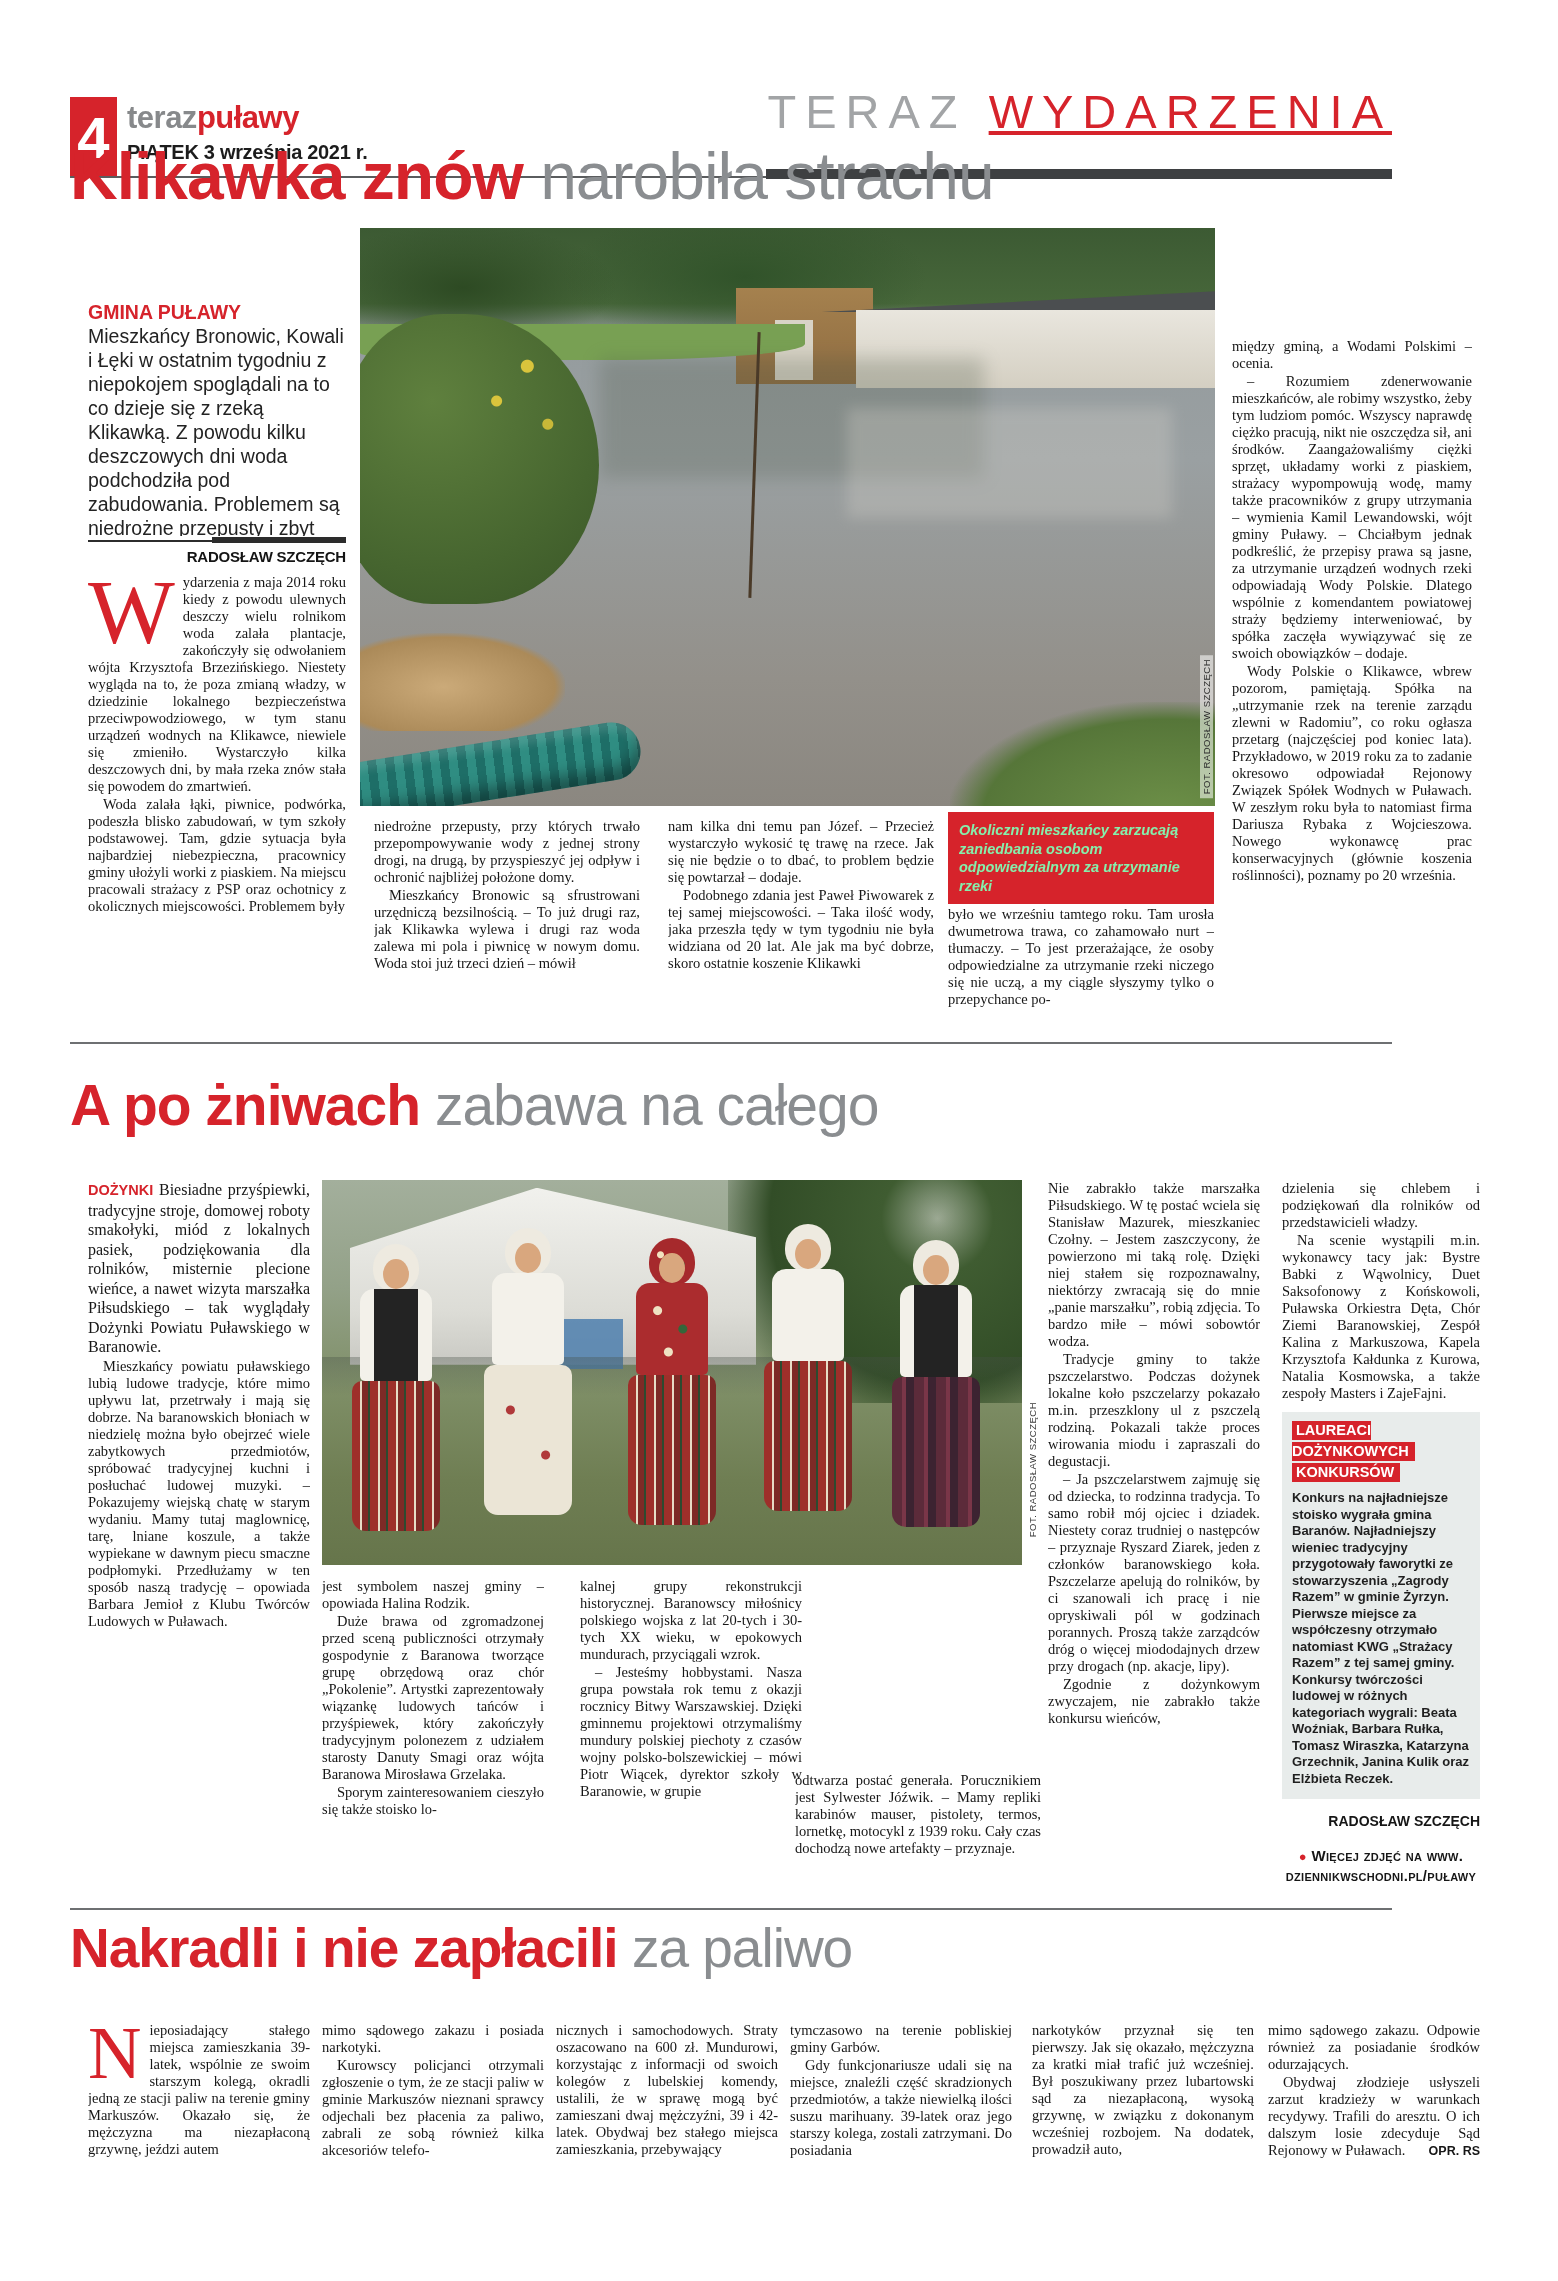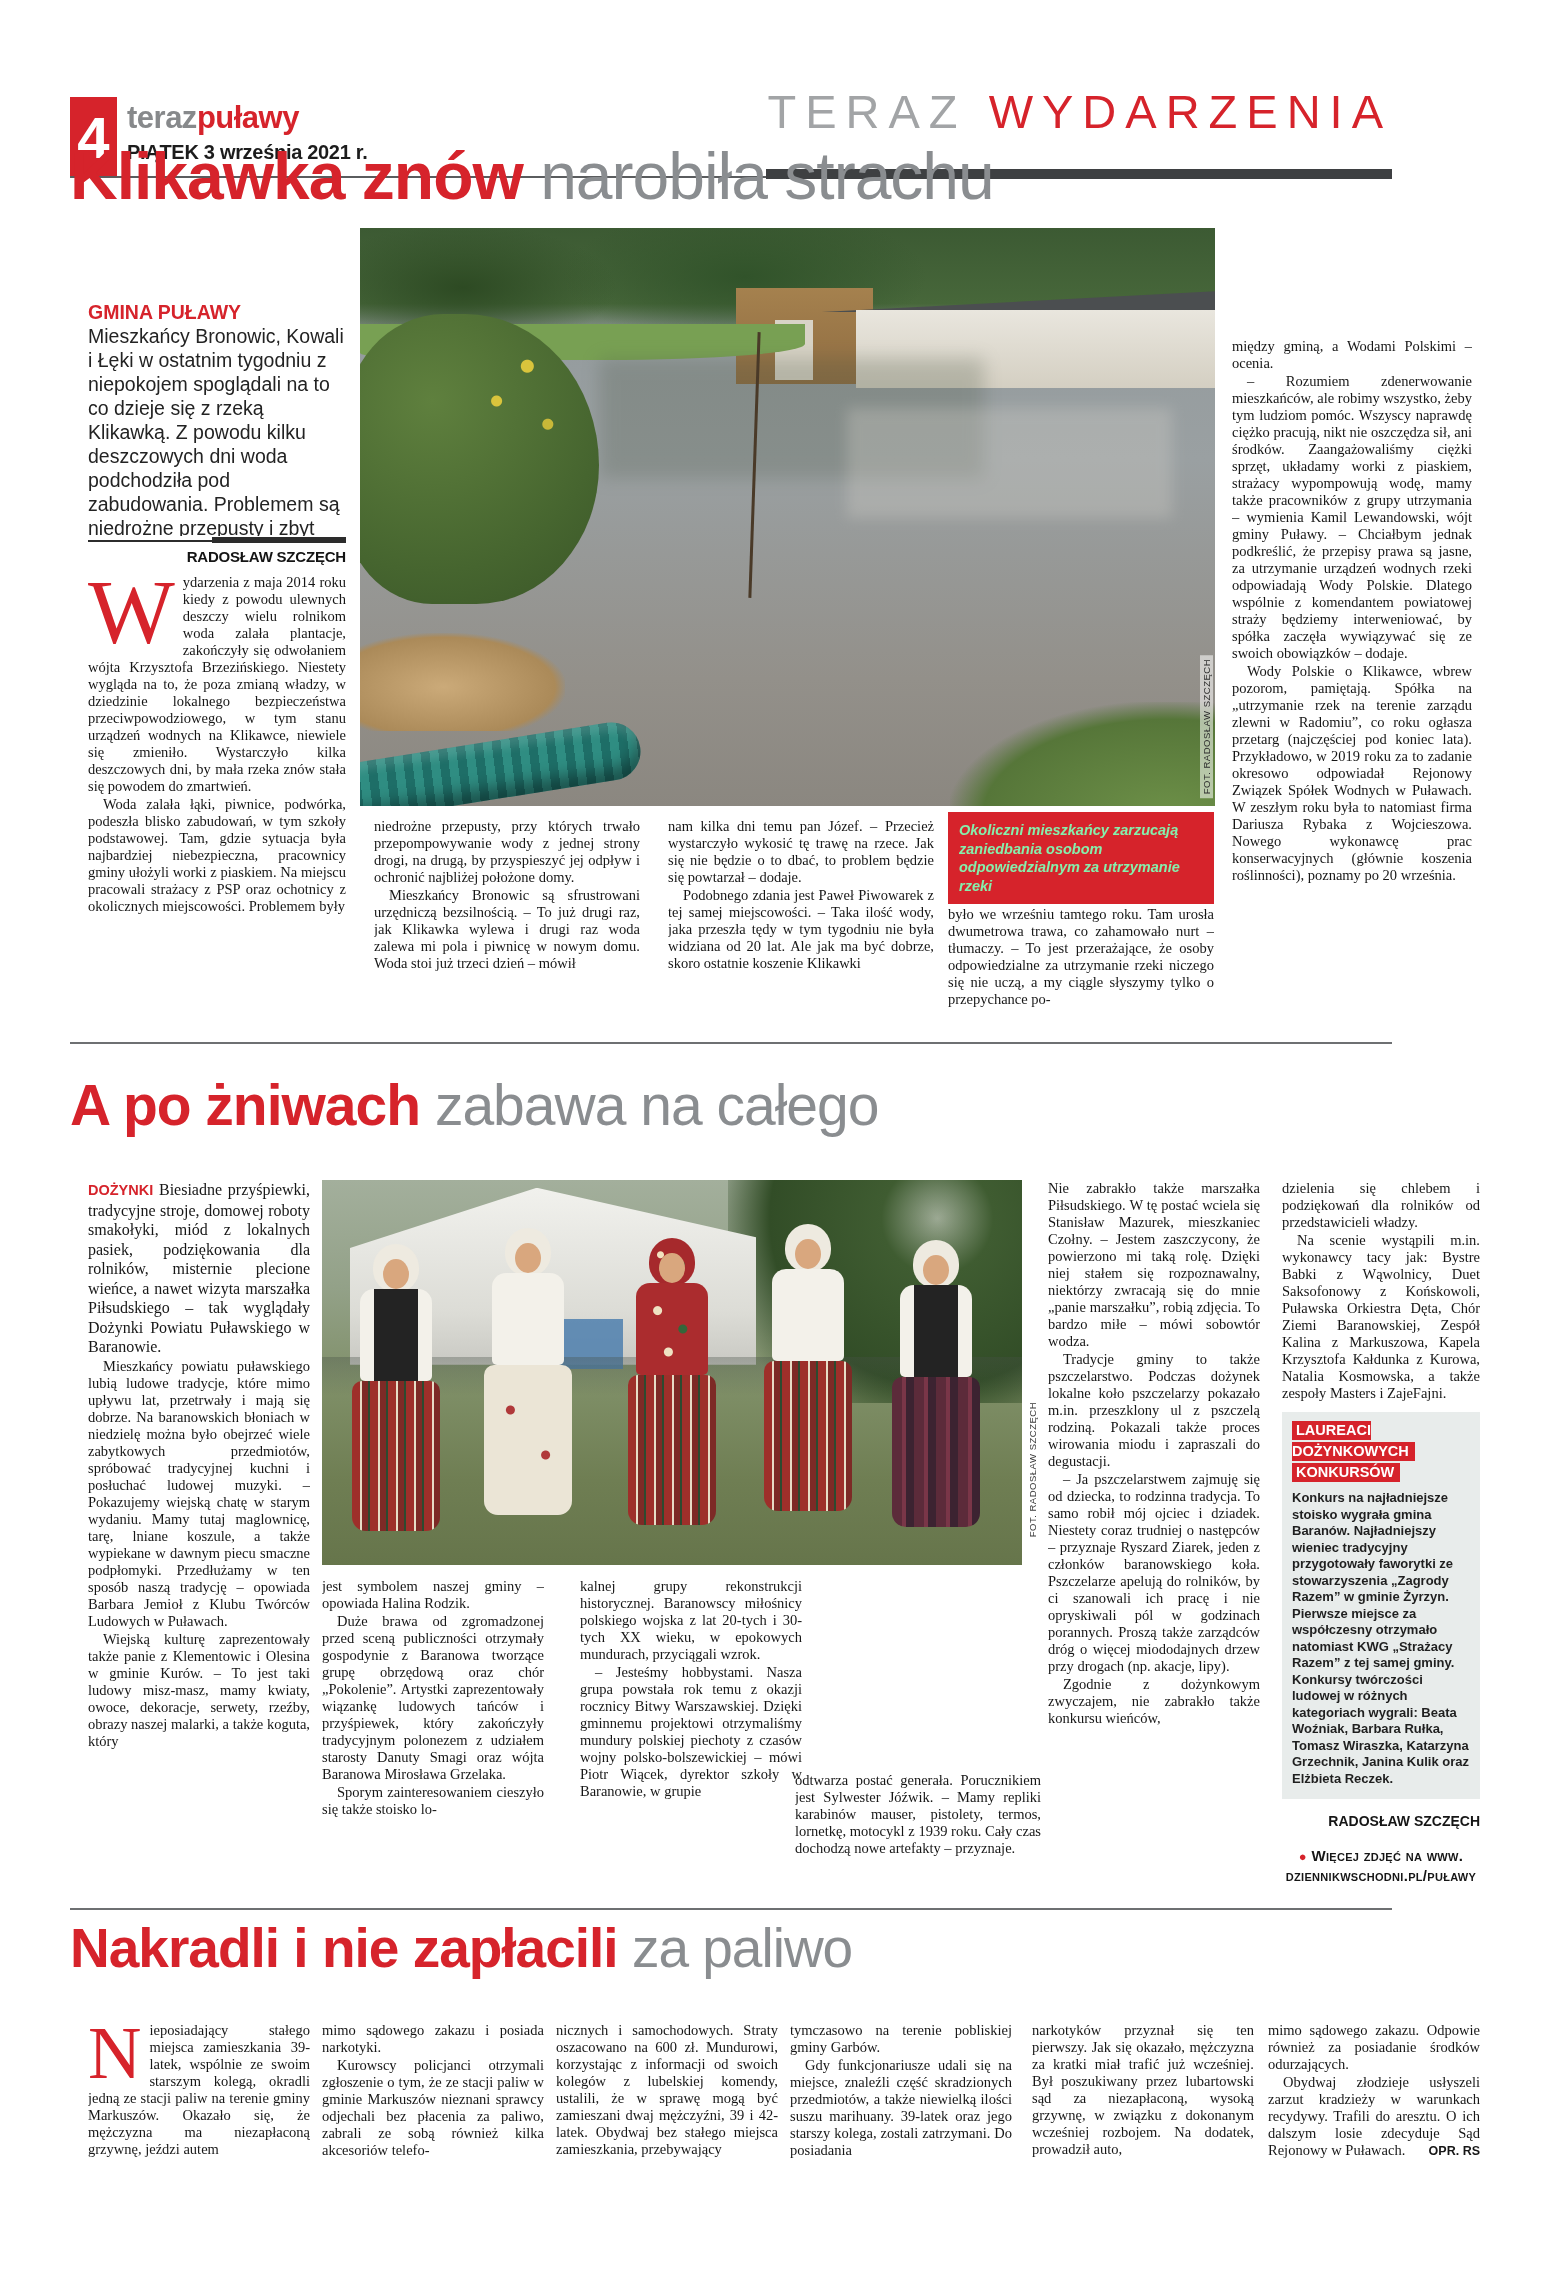--- a/index.html
+++ b/index.html
@@ -18,21 +18,21 @@
     display:flex;align-items:center;justify-content:center;}
   .pagenum{color:#fff;font-family:"Liberation Sans",sans-serif;font-weight:700;font-size:58px;line-height:1;}
   .logo{left:127px;top:102px;font-family:"Liberation Sans",sans-serif;font-weight:700;
     font-size:31px;line-height:1;letter-spacing:-0.5px;}
   .logo .lg-gray{color:#87898b;}
   .logo .lg-red{color:var(--red);}
   .issue-date{left:127px;top:141px;font-family:"Liberation Sans",sans-serif;font-weight:700;
     font-size:20px;color:#1c1c1c;letter-spacing:-0.3px;}
   .section-title{right:166px;top:84px;font-family:"Liberation Sans",sans-serif;font-weight:300;
     font-size:47px;letter-spacing:9px;color:#a2a4a6;white-space:nowrap;}
-  .section-title .sec-red{color:var(--red);}
+  .section-title .sec-red{color:var(--red);text-decoration:underline;}
   .header-rule{left:70px;top:176px;width:1322px;height:2px;background:#5a5c5e;}
   .header-bar{left:766px;top:169px;width:626px;height:10px;background:#3e4042;}
 
   
   .headline{left:70px;font-family:"Liberation Sans",sans-serif;line-height:1.02;white-space:nowrap;letter-spacing:-1px;}
   .headline .hl-red{color:var(--red);font-weight:700;}
   .headline .hl-gray{color:var(--hl-gray);font-weight:400;}
   .headline1{top:143px;font-size:66px;}
   .headline2{top:1076px;font-size:57px;}
   .headline3{top:1920px;font-size:55px;}
@@ -225,21 +225,20 @@
 
   <div class="abs divider" style="top:1042px;"></div>
 
   <div class="abs headline headline2">
     <span class="hl-red">A po żniwach</span><span class="hl-gray"> zabawa na całego</span>
   </div>
 
   <div class="col" style="left:88px;top:1180px;width:222px;height:722px;">
     <p class="lead-serif"><span class="lead-tag">DOŻYNKI</span><span> Biesiadne przyśpiewki, tradycyjne stroje, domowej roboty smakołyki, miód z lokalnych pasiek, podziękowania dla rolników, misternie plecione wieńce, a nawet wizyta marszałka Piłsudskiego – tak wyglądały Dożynki Powiatu Puławskiego w Baranowie.</span></p>
     <p>Mieszkańcy powiatu puławskiego lubią ludowe tradycje, które mimo upływu lat, przetrwały i mają się dobrze. Na baranowskich błoniach w niedzielę można było obejrzeć wiele zabytkowych przedmiotów, spróbować tradycyjnej kuchni i posłuchać ludowej muzyki. – Pokazujemy wiejską chatę w starym wydaniu. Mamy tutaj maglownicę, tarę, lniane koszule, a także wypiekane w dawnym piecu smaczne podpłomyki. Przedłużamy w ten sposób naszą tradycję – opowiada Barbara Jemioł z Klubu Twórców Ludowych w Puławach.</p>
-    <p>Wiejską kulturę zaprezentowały także panie z Klementowic i Olesina w gminie Kurów. – To jest taki ludowy misz-masz, mamy kwiaty, owoce, dekoracje, serwety, rzeźby, obrazy naszej malarki, a także koguta, który</p>
   </div>
 
   <div class="photo photo2">
     <div class="p2-trees"></div>
     <div class="p2-tent"></div>
     <div class="p2-banner"></div>
     <div class="p2-crowd"></div>
     <div class="fig" style="left:26px;top:64px;width:96px;">
       <div class="hood">
           <div class="face"></div>

